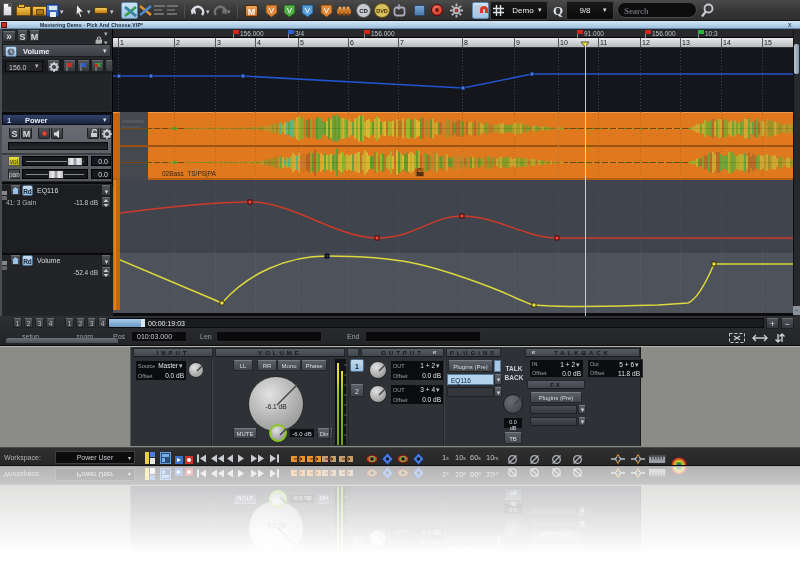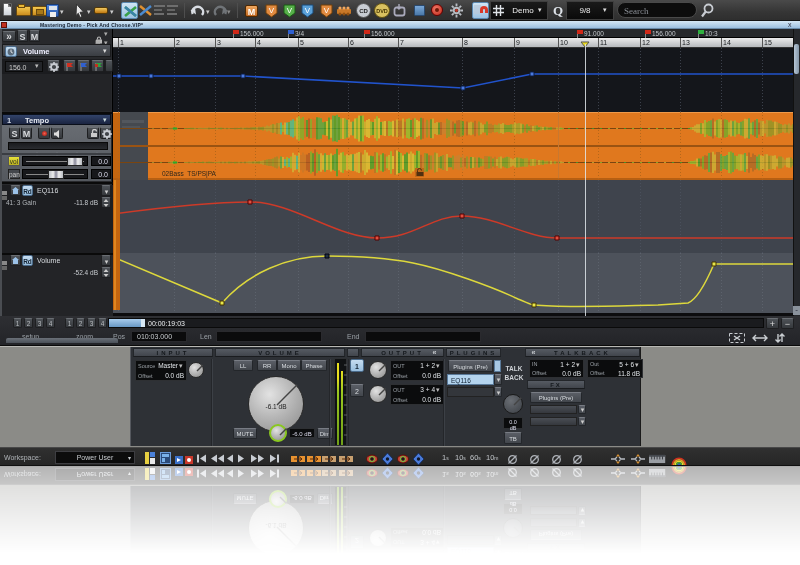--- a/index.html
+++ b/index.html
@@ -318,21 +318,21 @@
             <path d="M2 1h6l-2 2 2 2H2z" fill="#30a040"></path>
             <path d="M1 2h3v3H1z" fill="#c03020"></path>
           </svg>
         </div>
         <div style="position:absolute;left:103px;top:1px;width:8px;height:12px;background:linear-gradient(#4e5257,#35383c);border:1px solid #1e1f21;border-top-color:#6a6e73;border-radius:2px;color:#d8dadd;text-align:center"></div>
       </div>
       <div style="position:absolute;left:2px;top:45px;width:109px;height:37px;background:#232427"></div>
       <div style="position:absolute;left:0px;top:83px;width:113px;height:2px;background:#0a0a0a"></div>
       <div style="position:absolute;left:2px;top:85px;width:109px;height:11px;background:linear-gradient(#32436a,#1a2440);border:1px solid #0a0f1a">
         <div style="position:absolute;left:4px;top:0px;width:10px;height:11px;color:#cdd4e0;font-size:7.5px;font-weight:bold;line-height:11px">1</div>
-        <div style="position:absolute;left:22px;top:0px;width:40px;height:11px;color:#e8ecf2;font-size:7.5px;font-weight:bold;line-height:11px">Tempo</div>
+        <div style="position:absolute;left:22px;top:0px;width:40px;height:11px;color:#e8ecf2;font-size:7.5px;font-weight:bold;line-height:11px">Power</div>
         <div style="position:absolute;left:100px;top:2px;width:7px;height:6px;color:#cdd;font-size:7px;line-height:6px">▾</div>
       </div>
       <div style="position:absolute;left:2px;top:96px;width:109px;height:56px;background:linear-gradient(#686c72,#54585e)"></div>
       <div style="position:absolute;left:9px;top:98px;width:11px;height:12px;background:linear-gradient(#4e5257,#35383c);border:1px solid #1e1f21;border-top-color:#6a6e73;border-radius:2px;color:#d8dadd;text-align:center;font-size:9px;font-weight:bold;line-height:12px">S</div>
       <div style="position:absolute;left:21px;top:98px;width:11px;height:12px;background:linear-gradient(#4e5257,#35383c);border:1px solid #1e1f21;border-top-color:#6a6e73;border-radius:2px;color:#d8dadd;text-align:center;font-size:9px;font-weight:bold;line-height:12px">M</div>
       <div style="position:absolute;left:38px;top:98px;width:12px;height:12px;background:linear-gradient(#4e5257,#35383c);border:1px solid #1e1f21;border-top-color:#6a6e73;border-radius:2px;color:#d8dadd;text-align:center">
         <div style="position:absolute;left:3px;top:3px;width:5px;height:5px;background:radial-gradient(#f06050,#a01008);border-radius:50%"></div>
       </div>
       <div style="position:absolute;left:51px;top:98px;width:12px;height:12px;background:linear-gradient(#4e5257,#35383c);border:1px solid #1e1f21;border-top-color:#6a6e73;border-radius:2px;color:#d8dadd;text-align:center">
         <svg width="8" height="8" viewBox="0 0 8 8" style="position:absolute;left:2px;top:2px">

